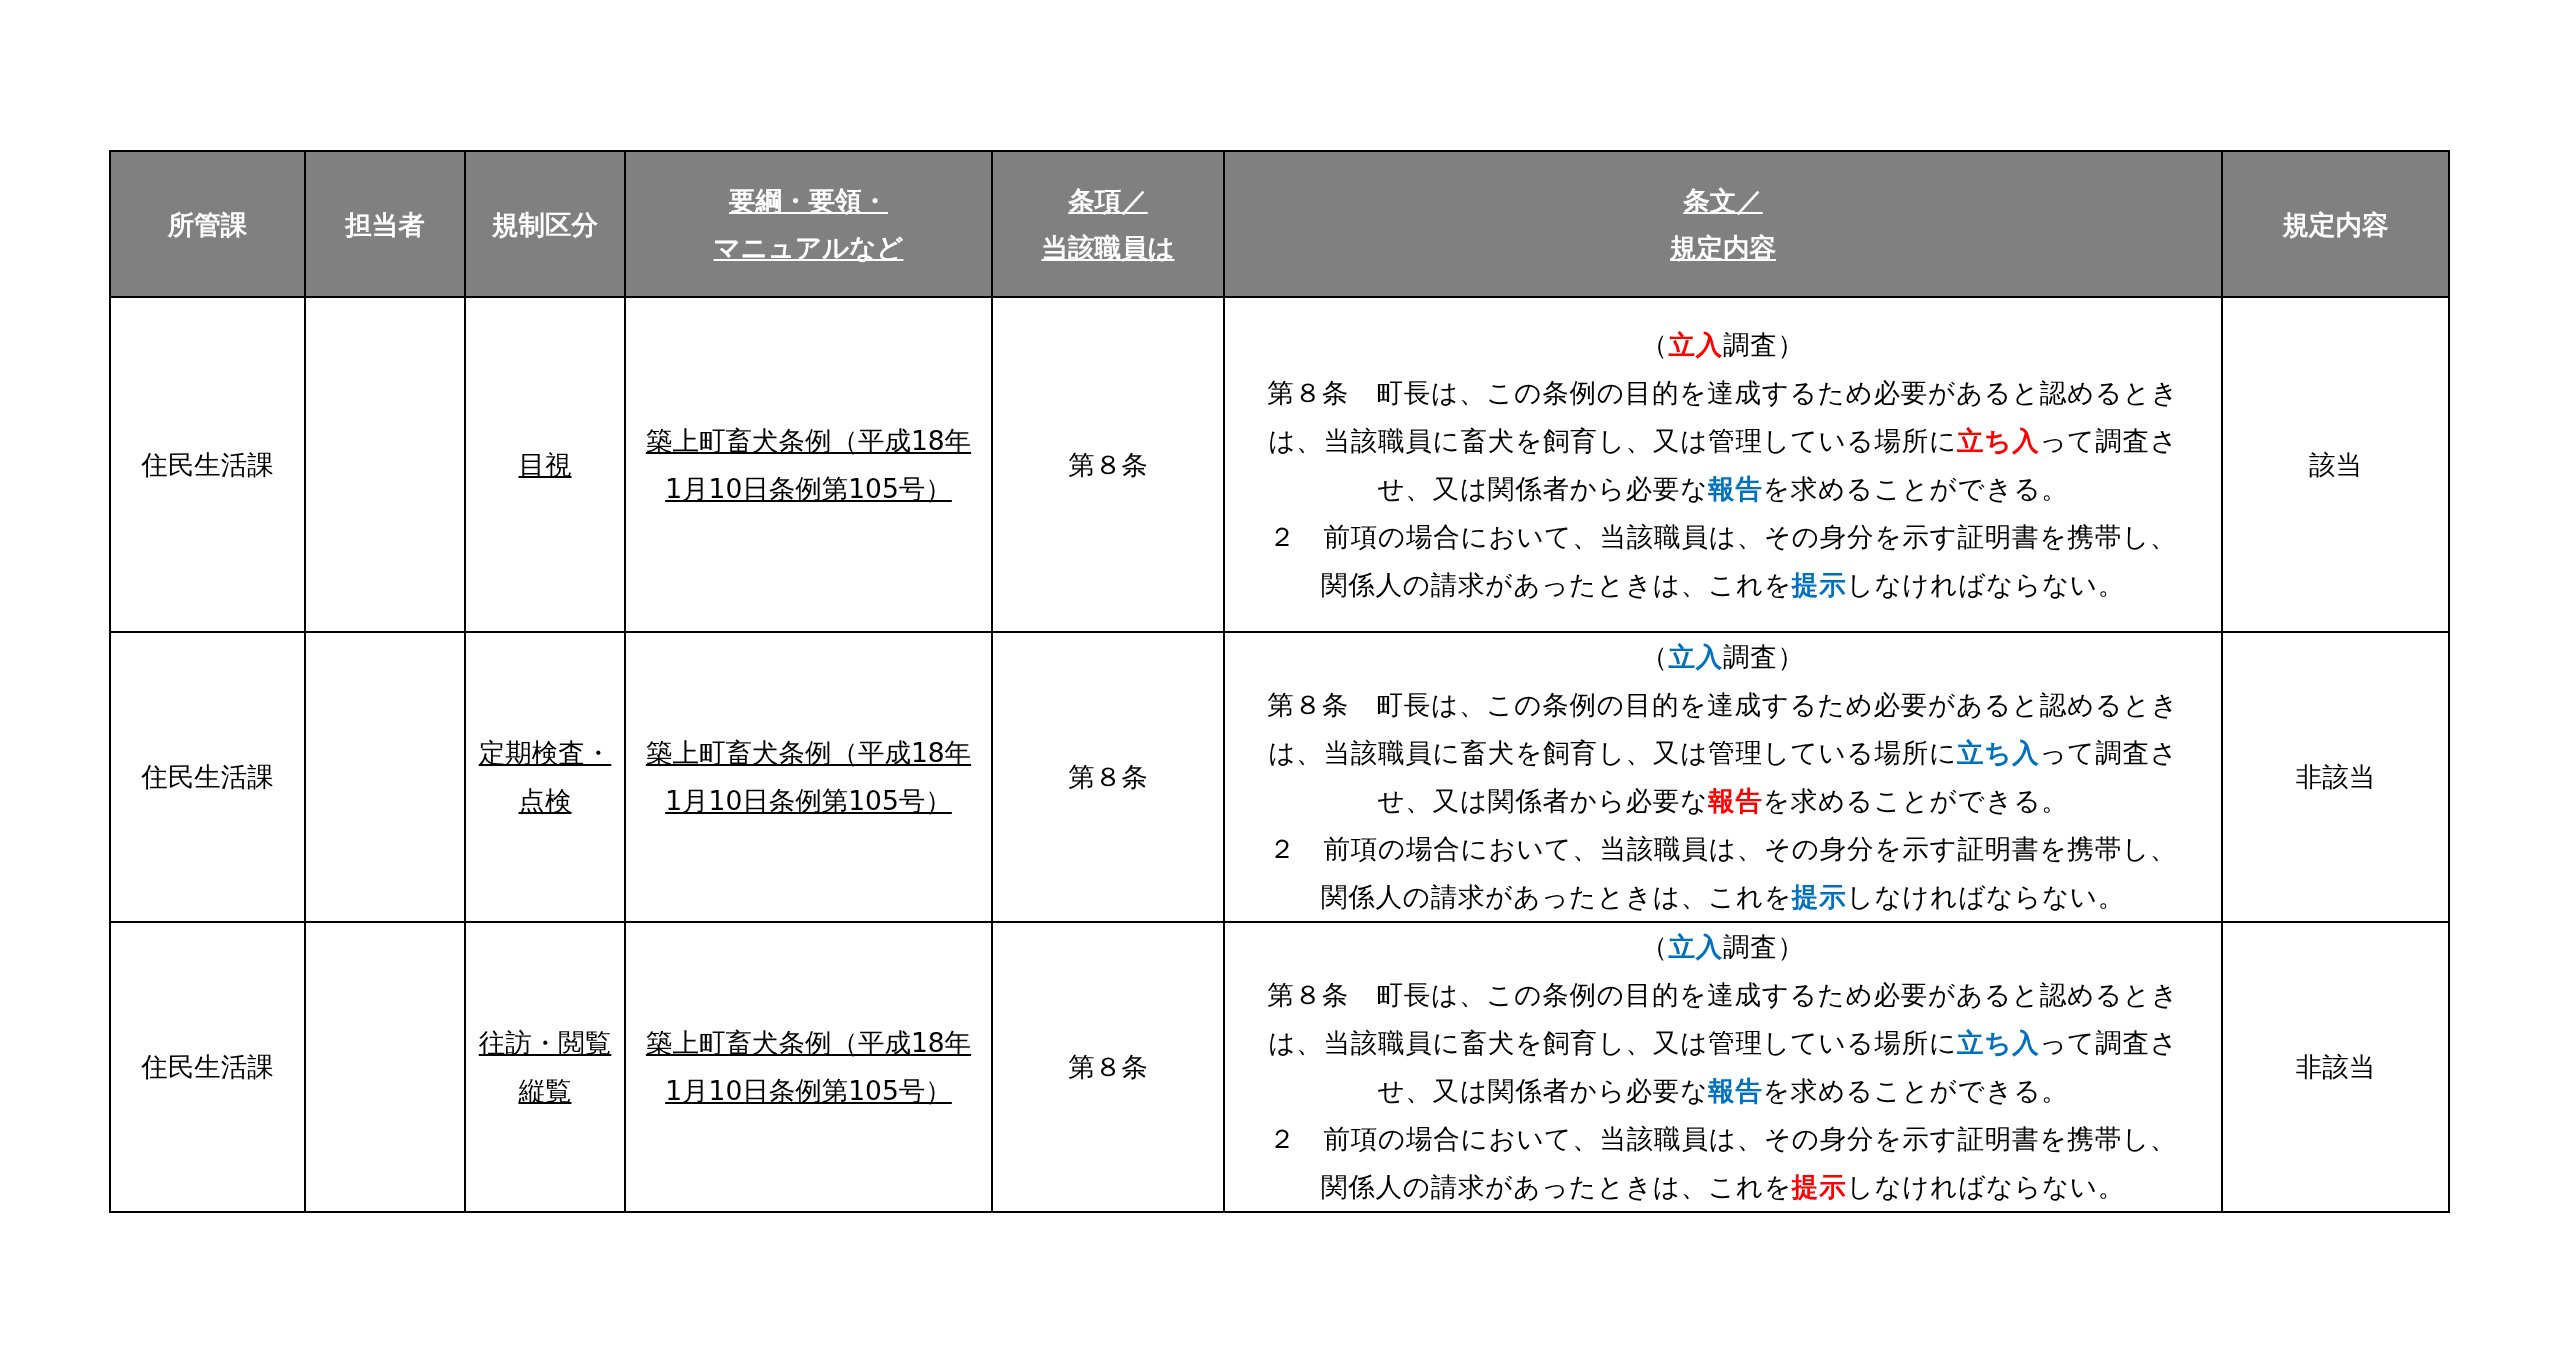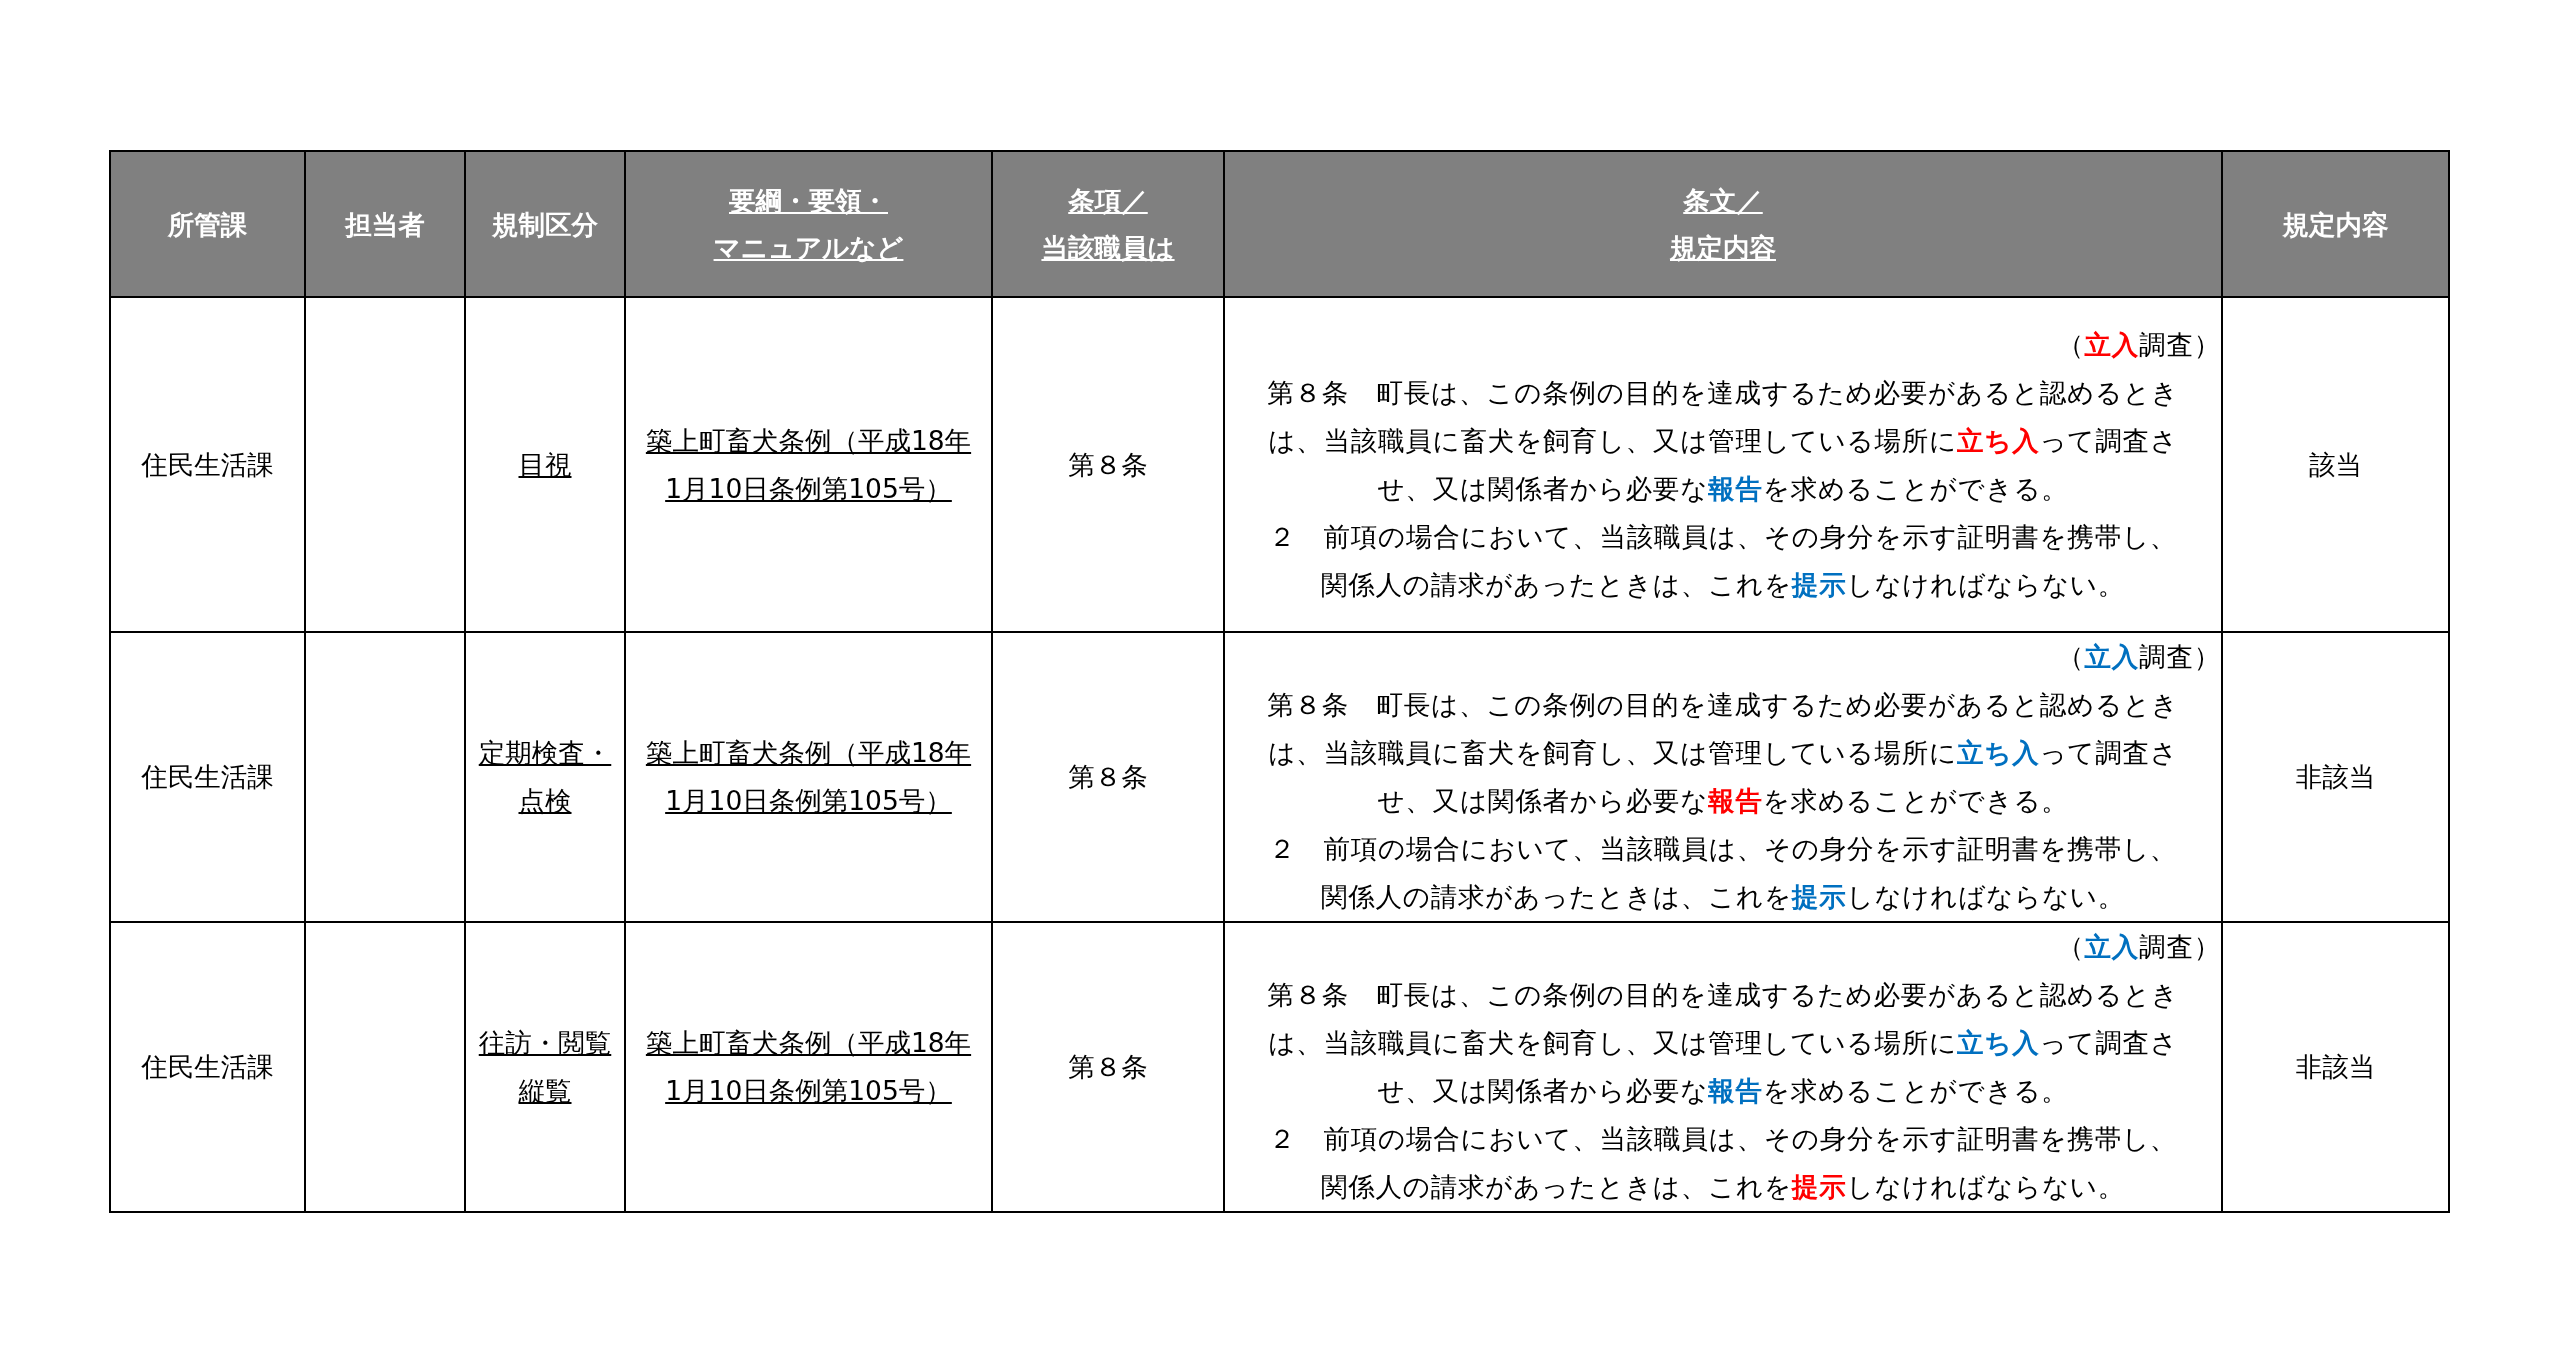--- a/index.html
+++ b/index.html
@@ -9,21 +9,21 @@
               table-layout: fixed; width: 2338px; margin-top: 32px; }
   table.reg th, table.reg td { border: 2.3px solid #000; padding: 0; vertical-align: middle; }
   table.reg th { background: #808080; color: #ffffff; font-weight: bold; font-size: 26.5px;
                  line-height: 47px; text-align: center; height: 144px; }
   table.reg td { font-size: 26.5px; line-height: 48px; text-align: center; }
   tr.row1 td { height: 333px; }
   tr.row2 td { height: 286px; }
   tr.row3 td { height: 285px; }
   td.article { text-align: left; vertical-align: top; padding: 0 4.7px; letter-spacing: 0.8px; }
   td.article .line { display: block; white-space: nowrap; overflow: hidden; }
-  td.article .line.first { margin-top: 0; text-align: right; }
+  td.article .line.first { margin-top: 0; }
   .hl { font-weight: bold; }
   .red { color: #FF0000; }
   .blue { color: #0070C0; }
   .cell-2line span { display: block; text-decoration: underline; }
 </style>
 </head>
 <body>
 
 <table class="reg">
   <colgroup>

